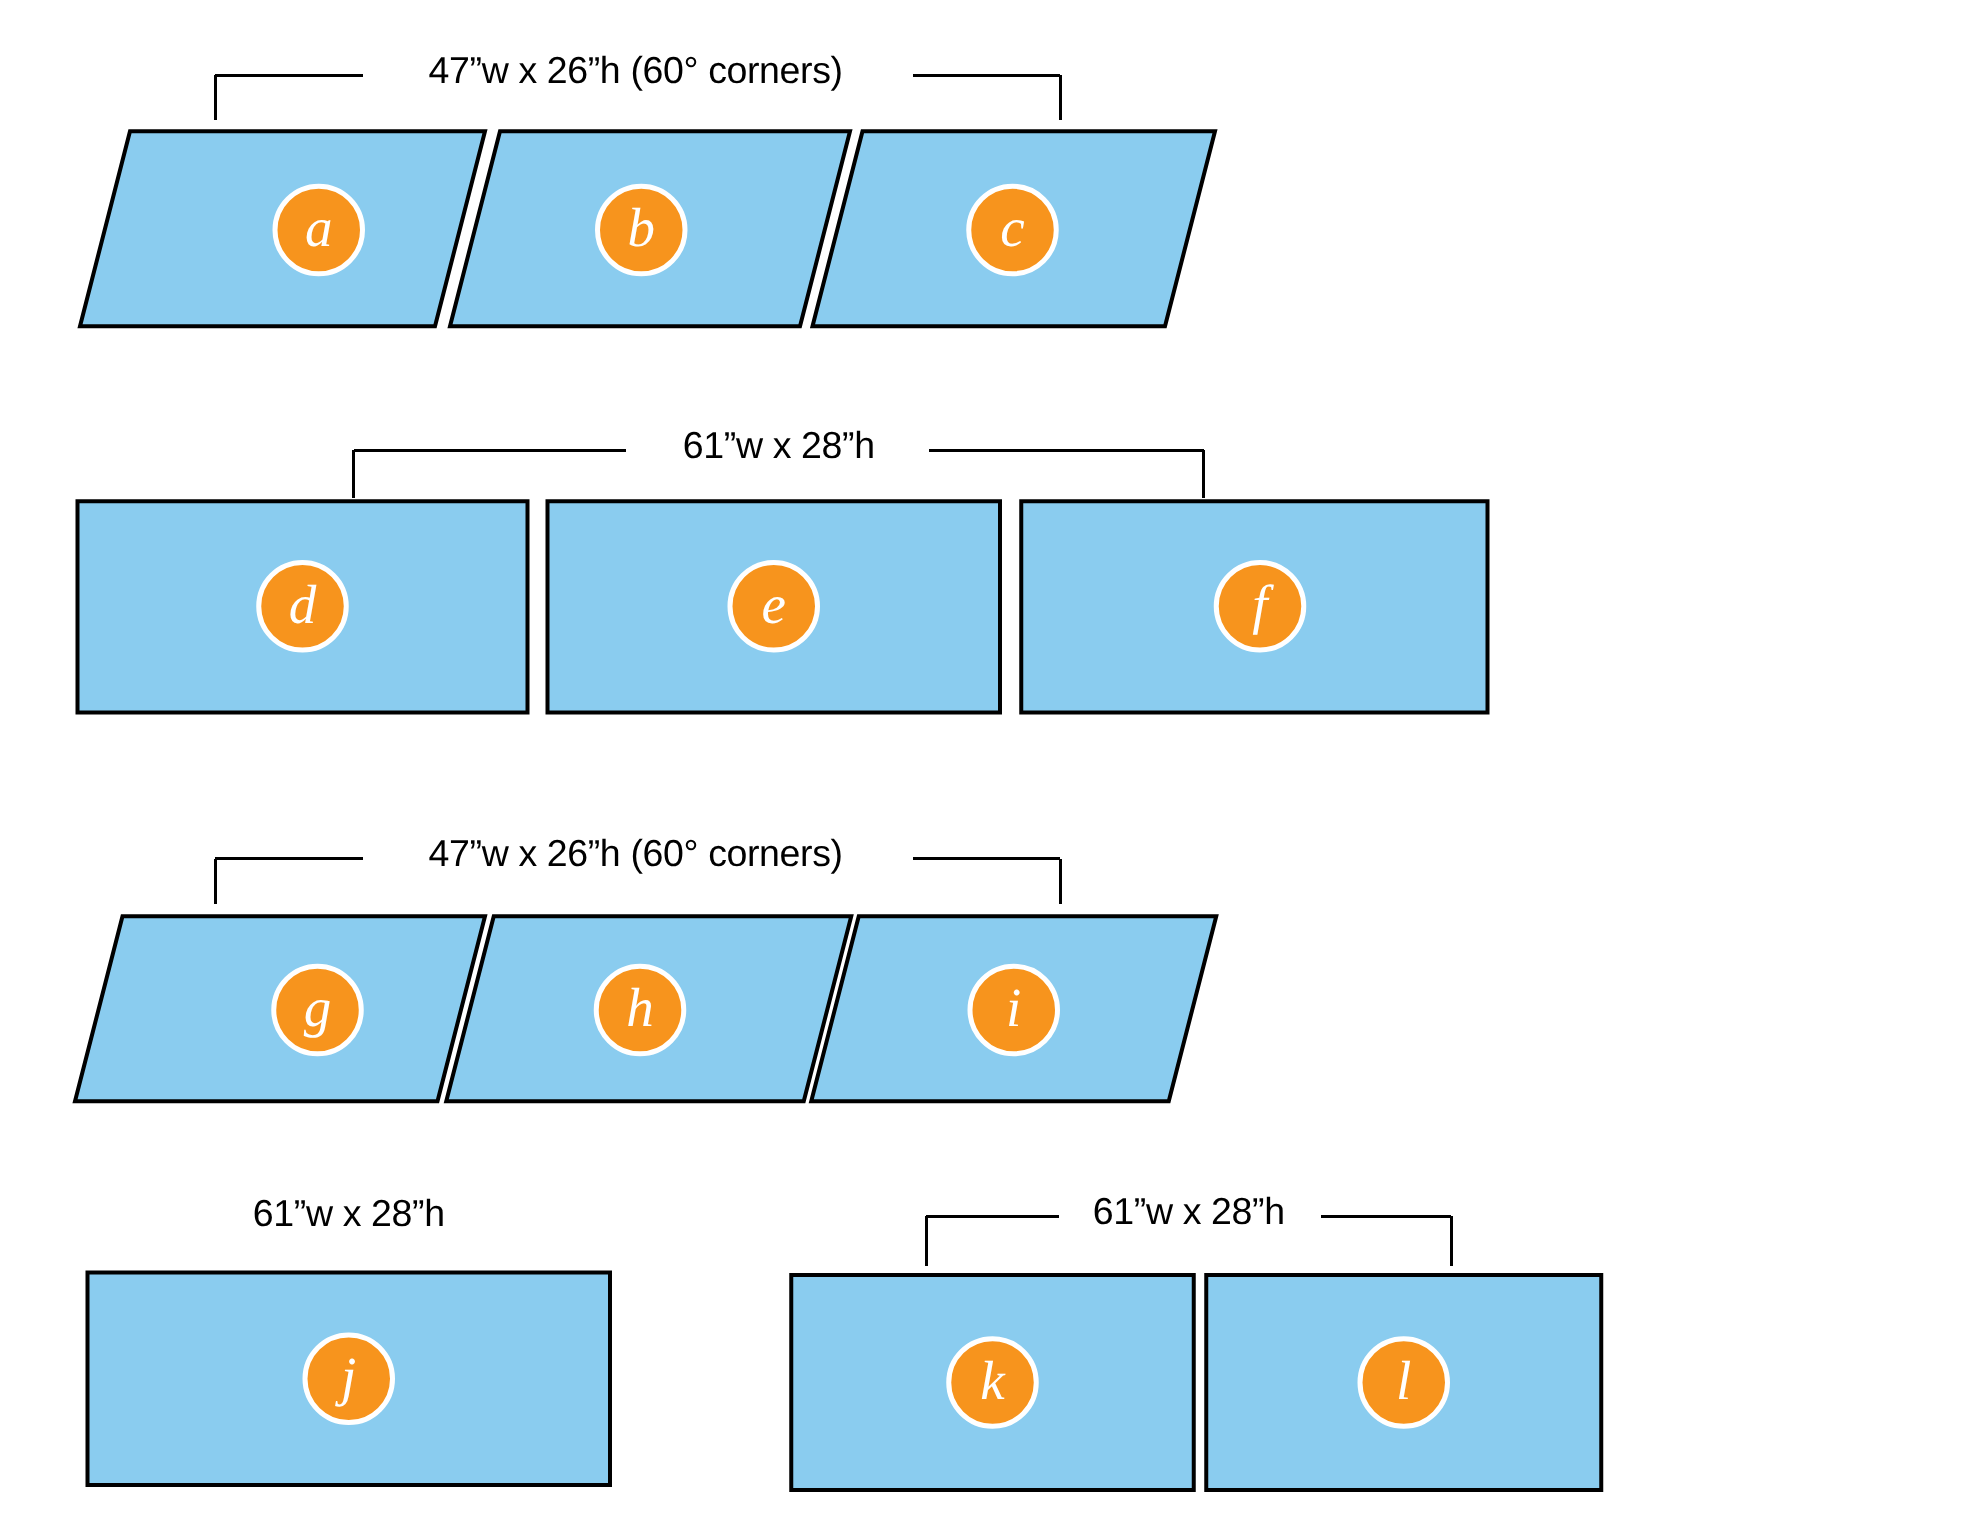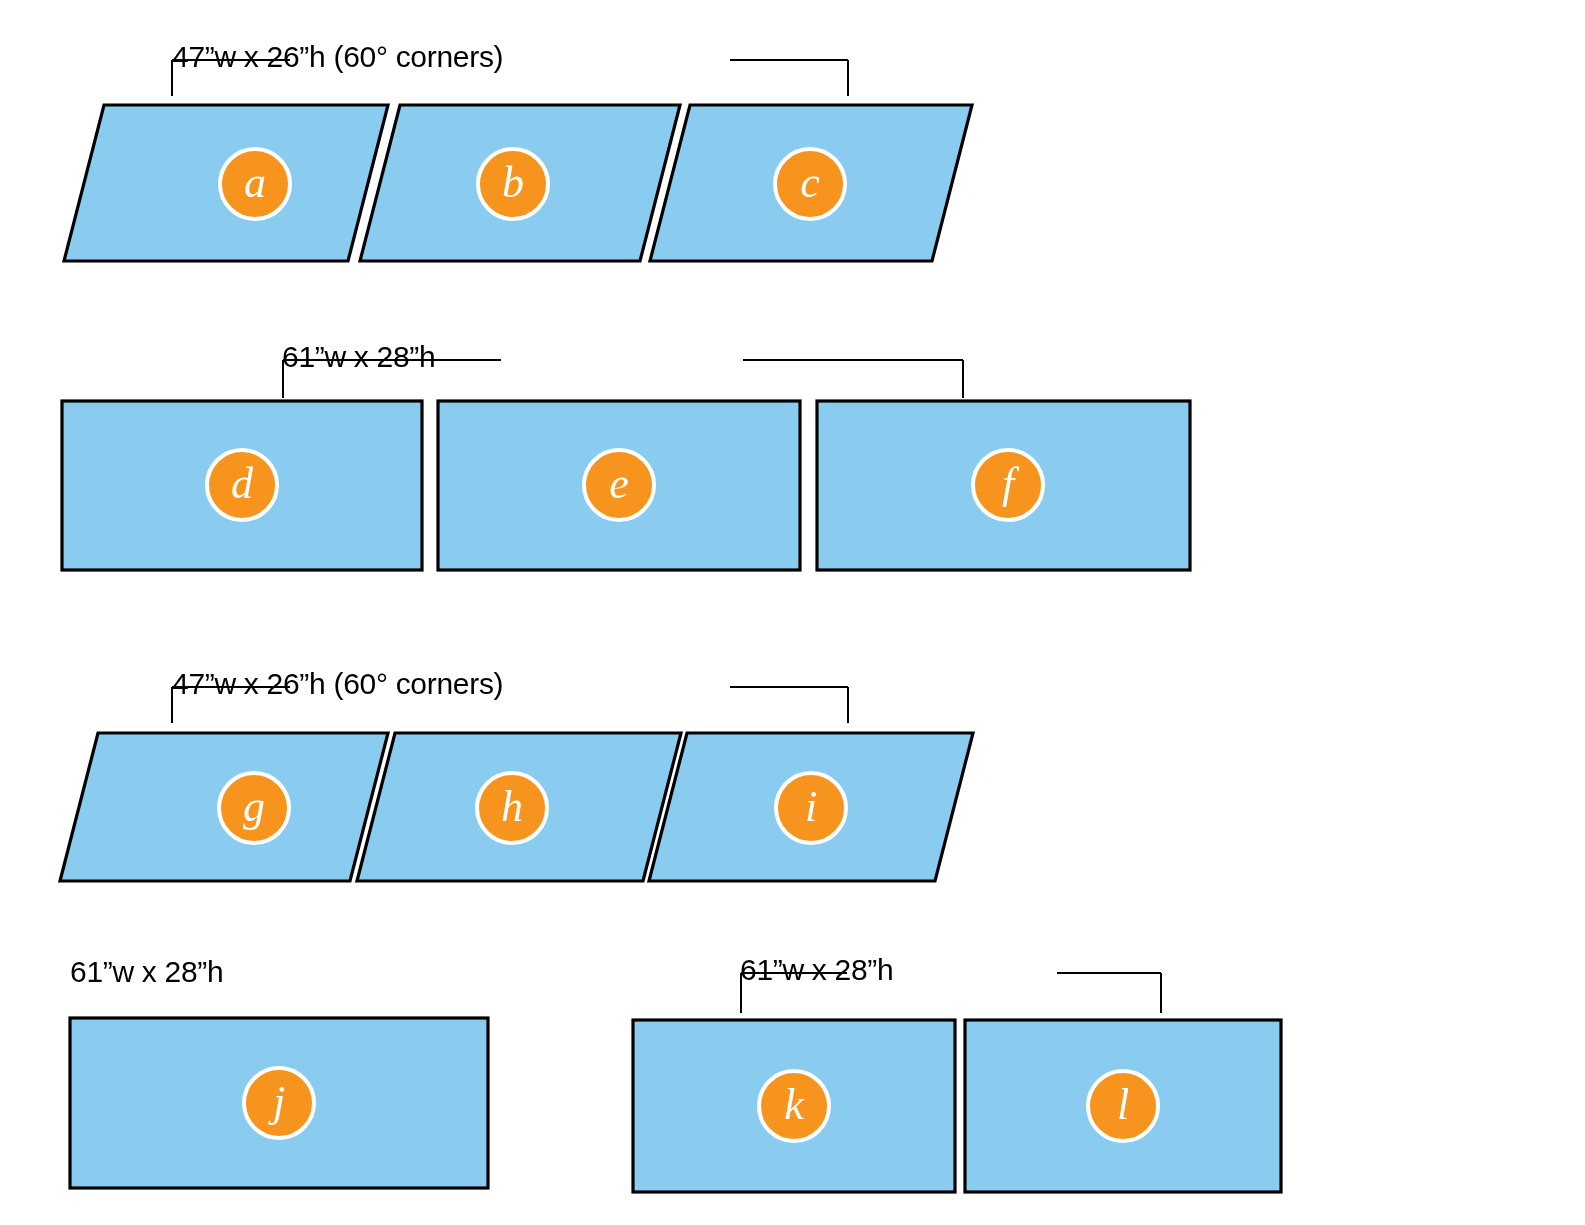--- a/index.html
+++ b/index.html
@@ -18,21 +18,21 @@
     background: #ffffff;
     overflow: hidden;
   }
   
   .dim-label {
     position: absolute;
     font-size: 30px;
     letter-spacing: -0.3px;
     color: #000000;
     white-space: nowrap;
-    text-align: left;
+    text-align: center;
     line-height: 1;
   }
   .bracket-svg {
     position: absolute;
     overflow: visible;
     pointer-events: none;
   }
   .bracket-svg line {
     stroke: #000000;
     stroke-width: 2.4;

